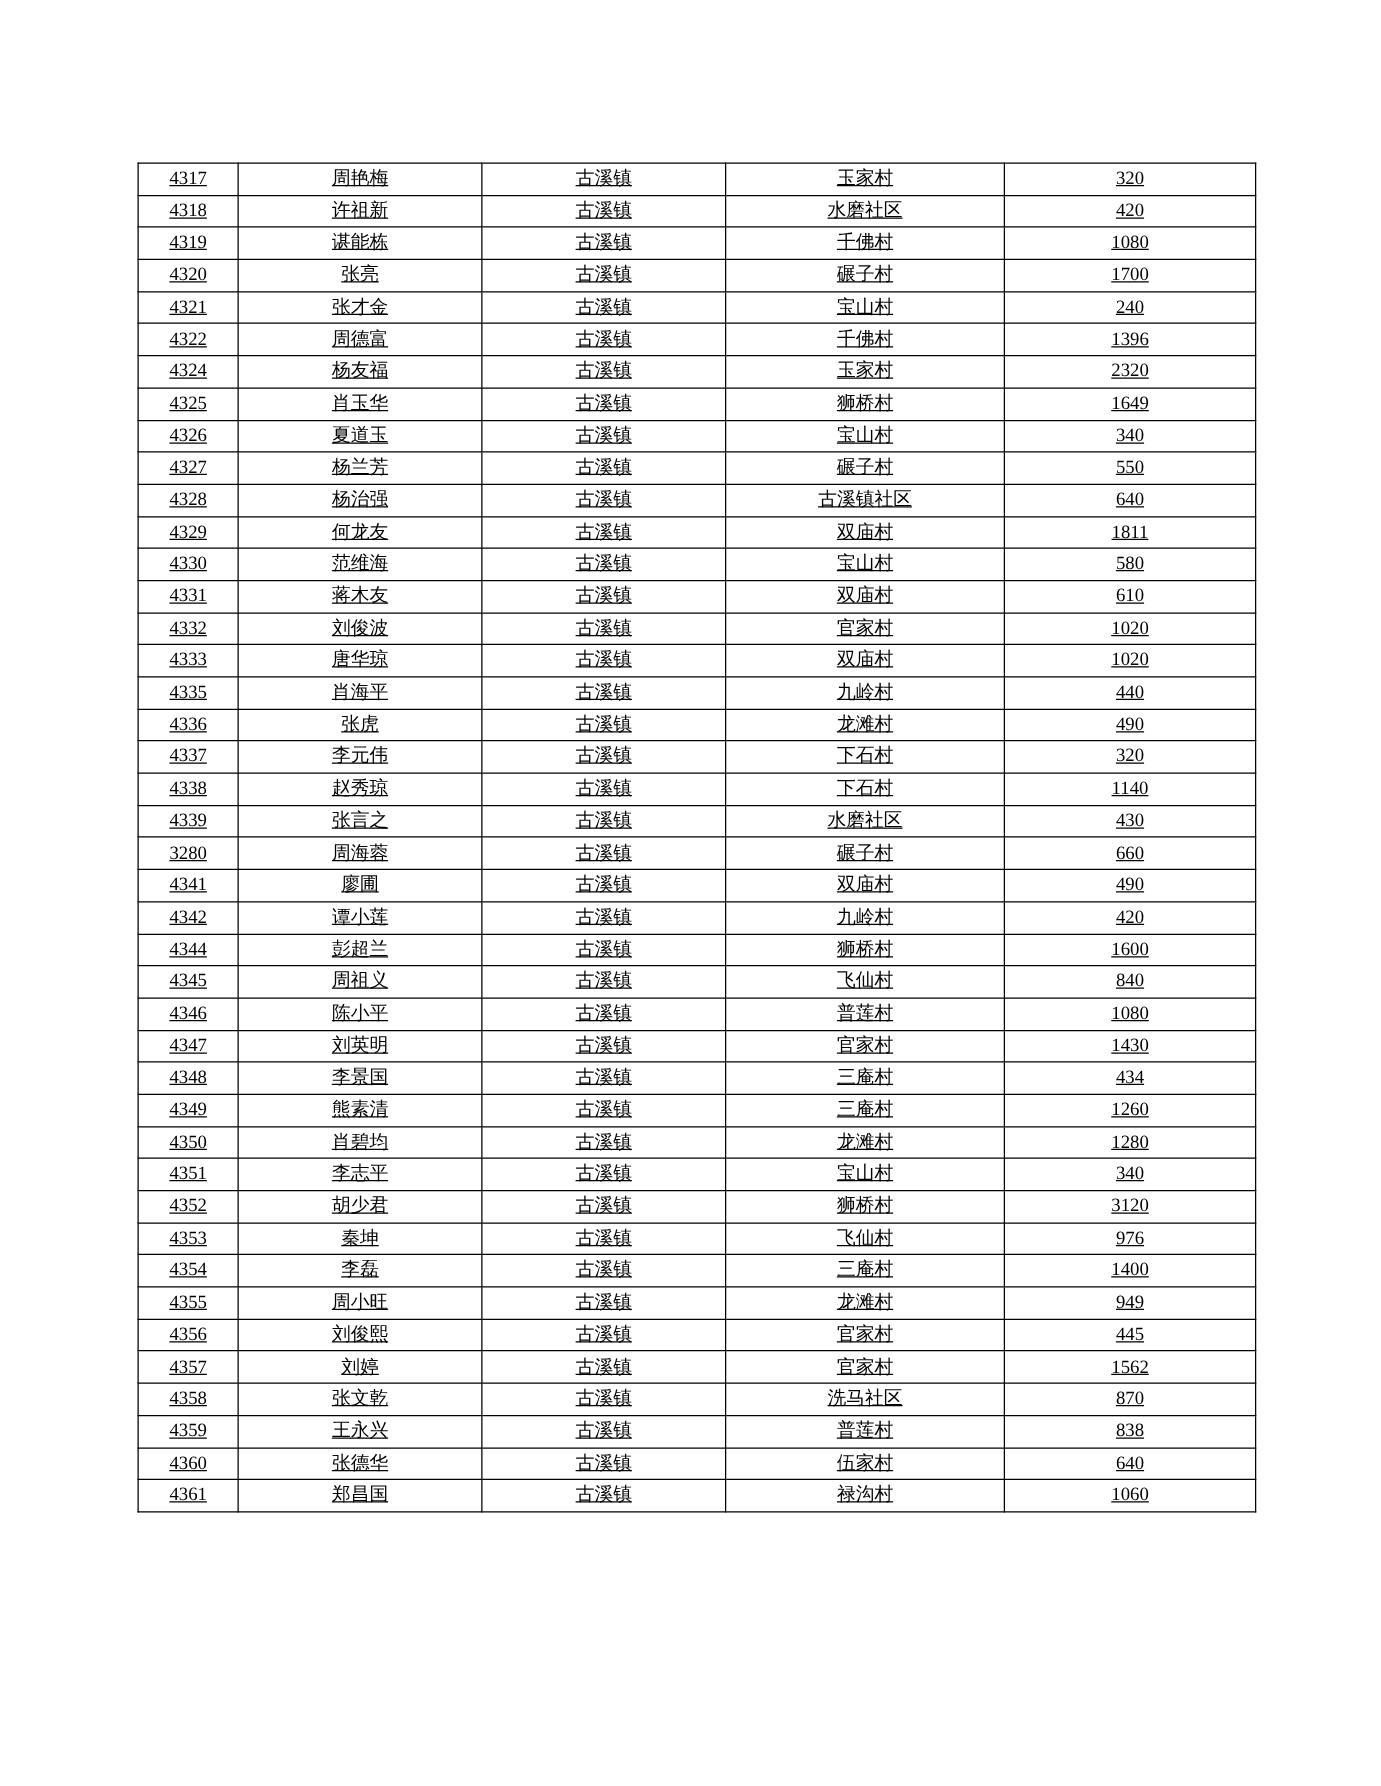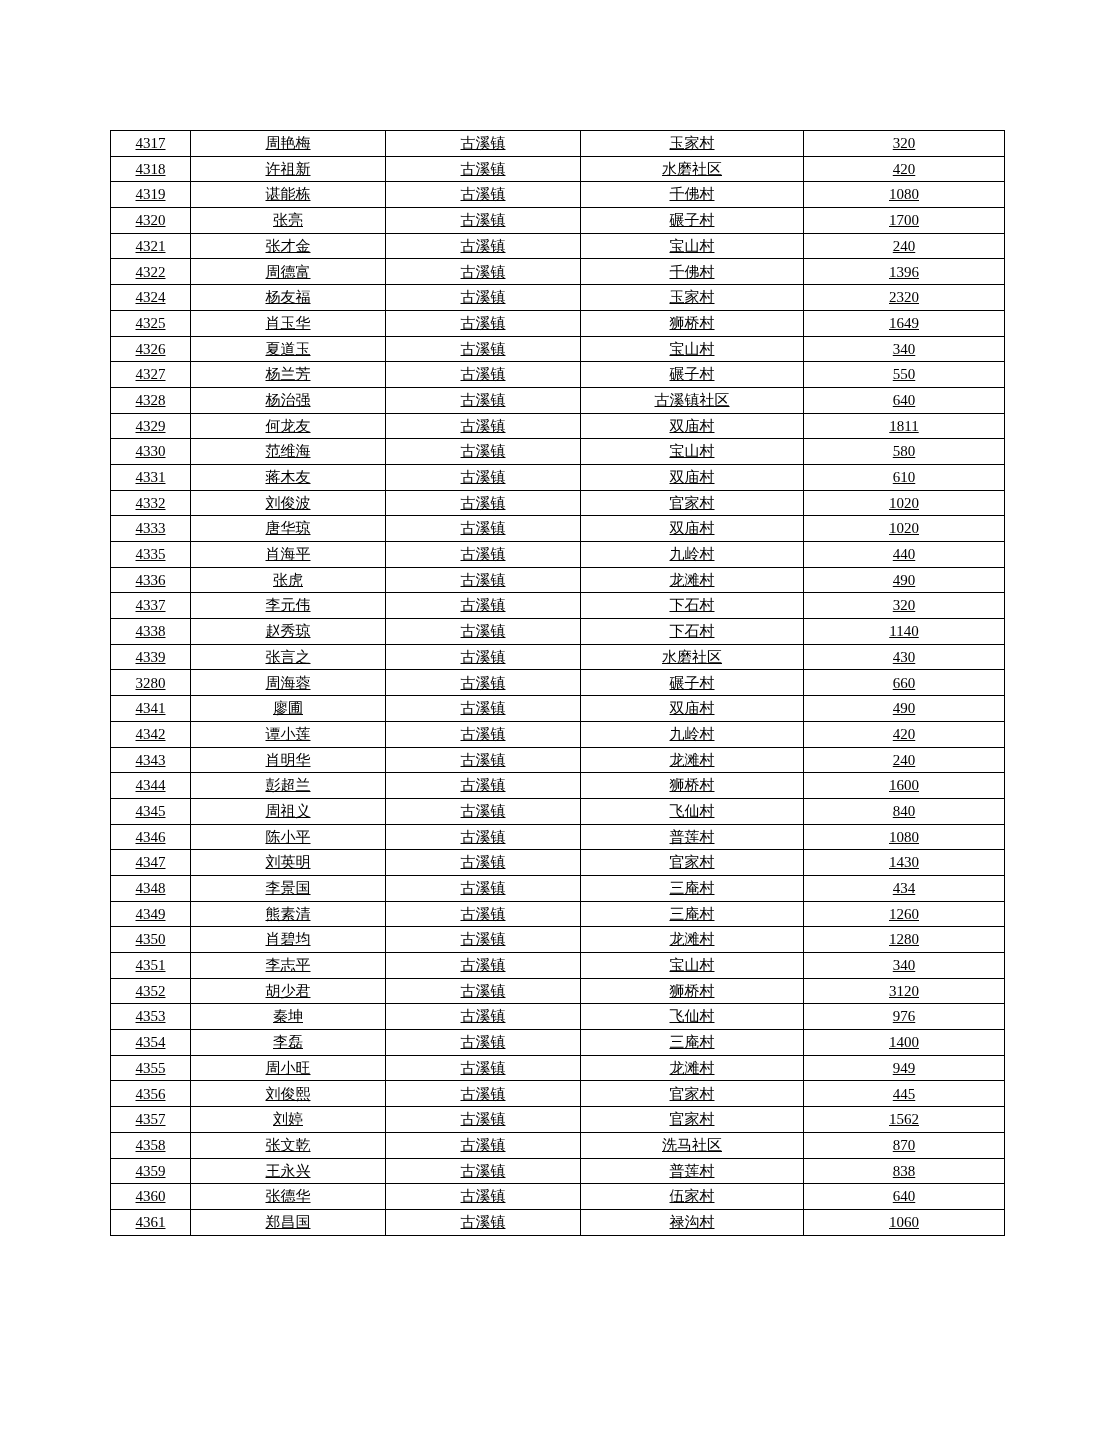--- a/index.html
+++ b/index.html
@@ -218,27 +218,20 @@
           <td class="col-4">490</td>
         </tr>
         <tr>
           <td class="col-0">4342</td>
           <td class="col-1">谭小莲</td>
           <td class="col-2">古溪镇</td>
           <td class="col-3">九岭村</td>
           <td class="col-4">420</td>
         </tr>
         <tr>
-          <td class="col-0">4343</td>
-          <td class="col-1">肖明华</td>
-          <td class="col-2">古溪镇</td>
-          <td class="col-3">龙滩村</td>
-          <td class="col-4">240</td>
-        </tr>
-        <tr>
           <td class="col-0">4344</td>
           <td class="col-1">彭超兰</td>
           <td class="col-2">古溪镇</td>
           <td class="col-3">狮桥村</td>
           <td class="col-4">1600</td>
         </tr>
         <tr>
           <td class="col-0">4345</td>
           <td class="col-1">周祖义</td>
           <td class="col-2">古溪镇</td>

